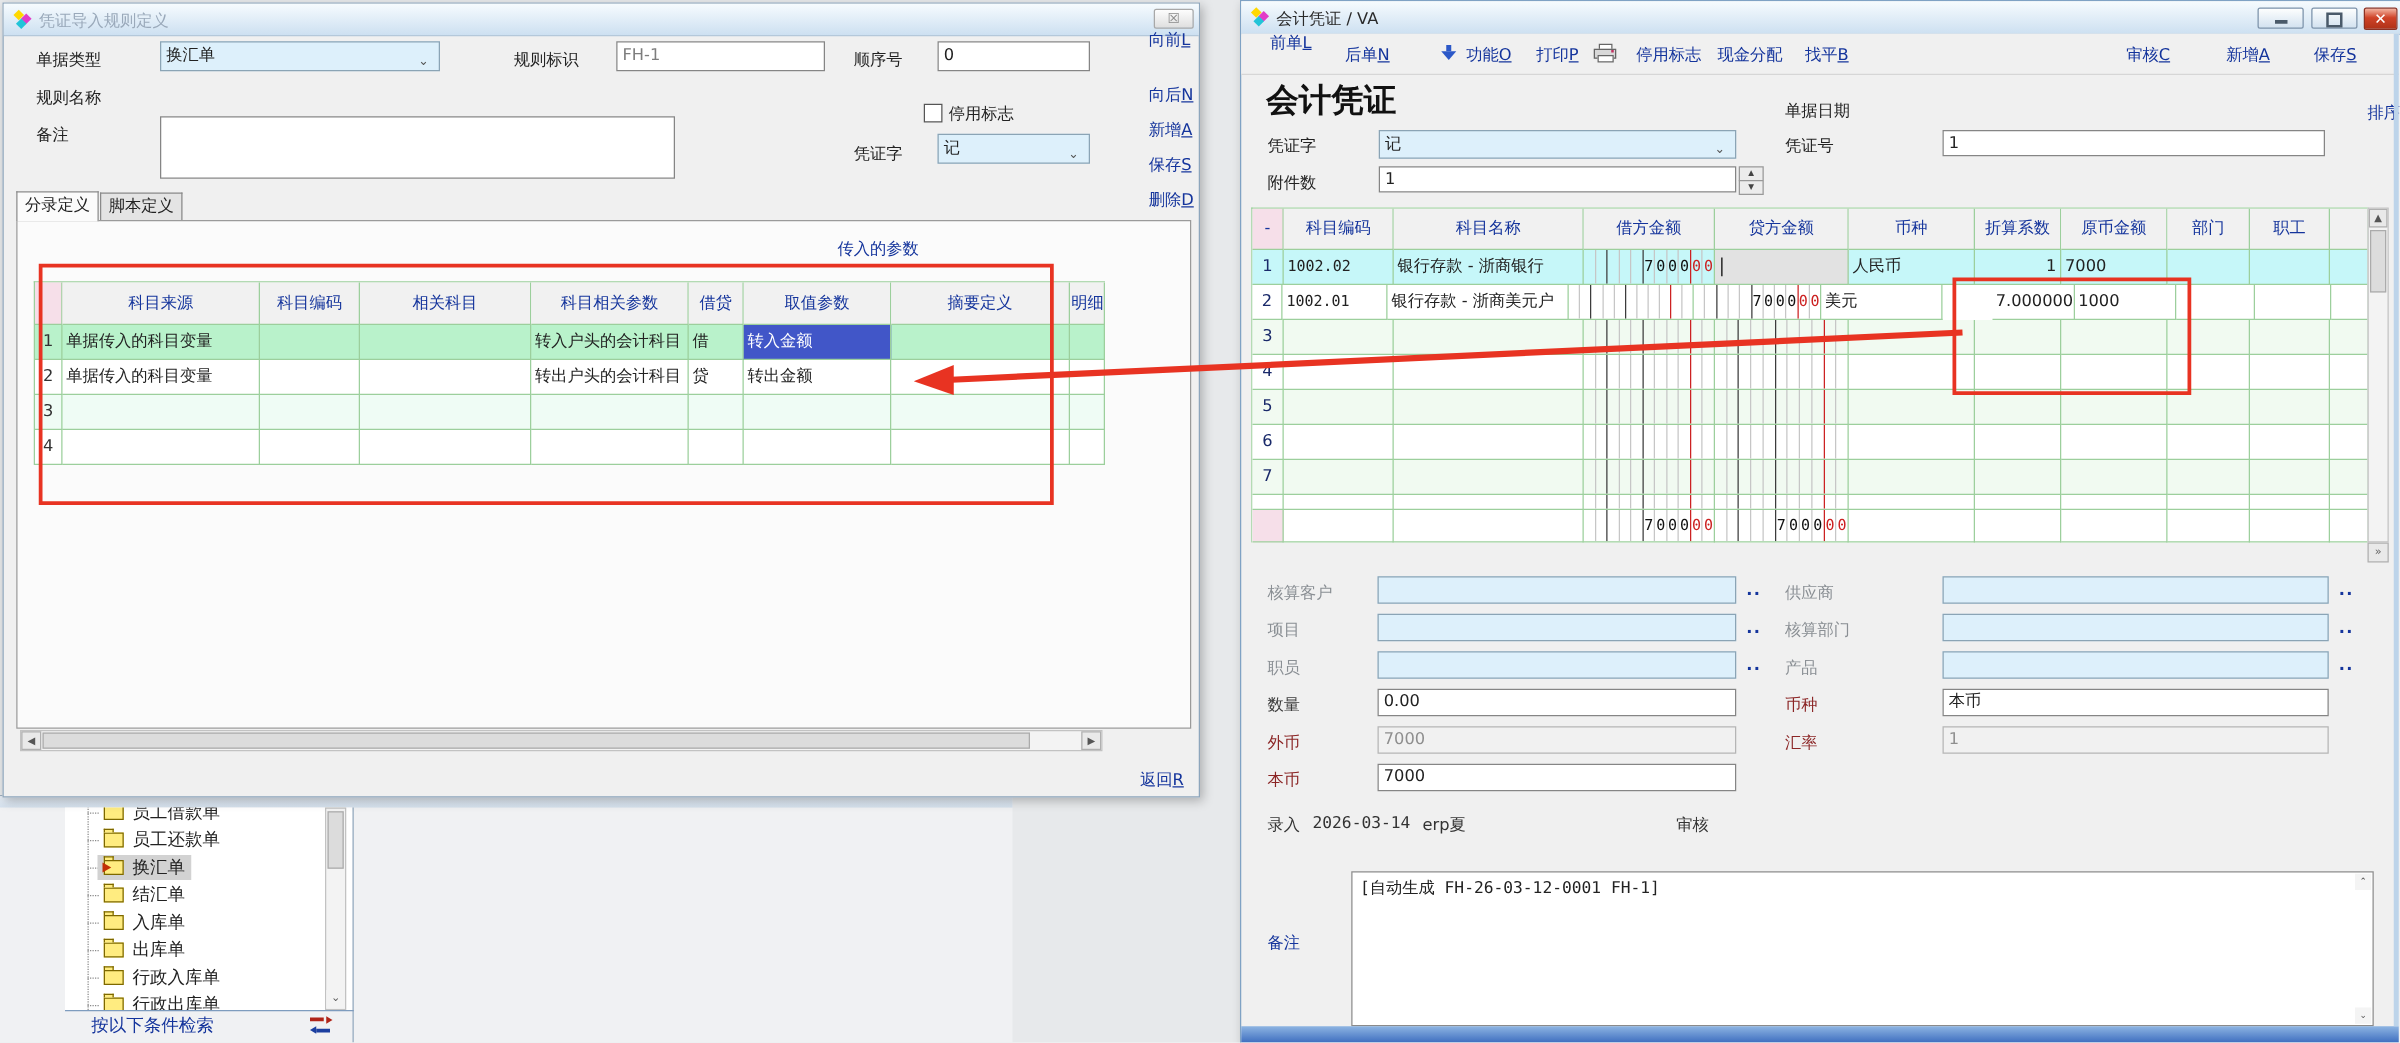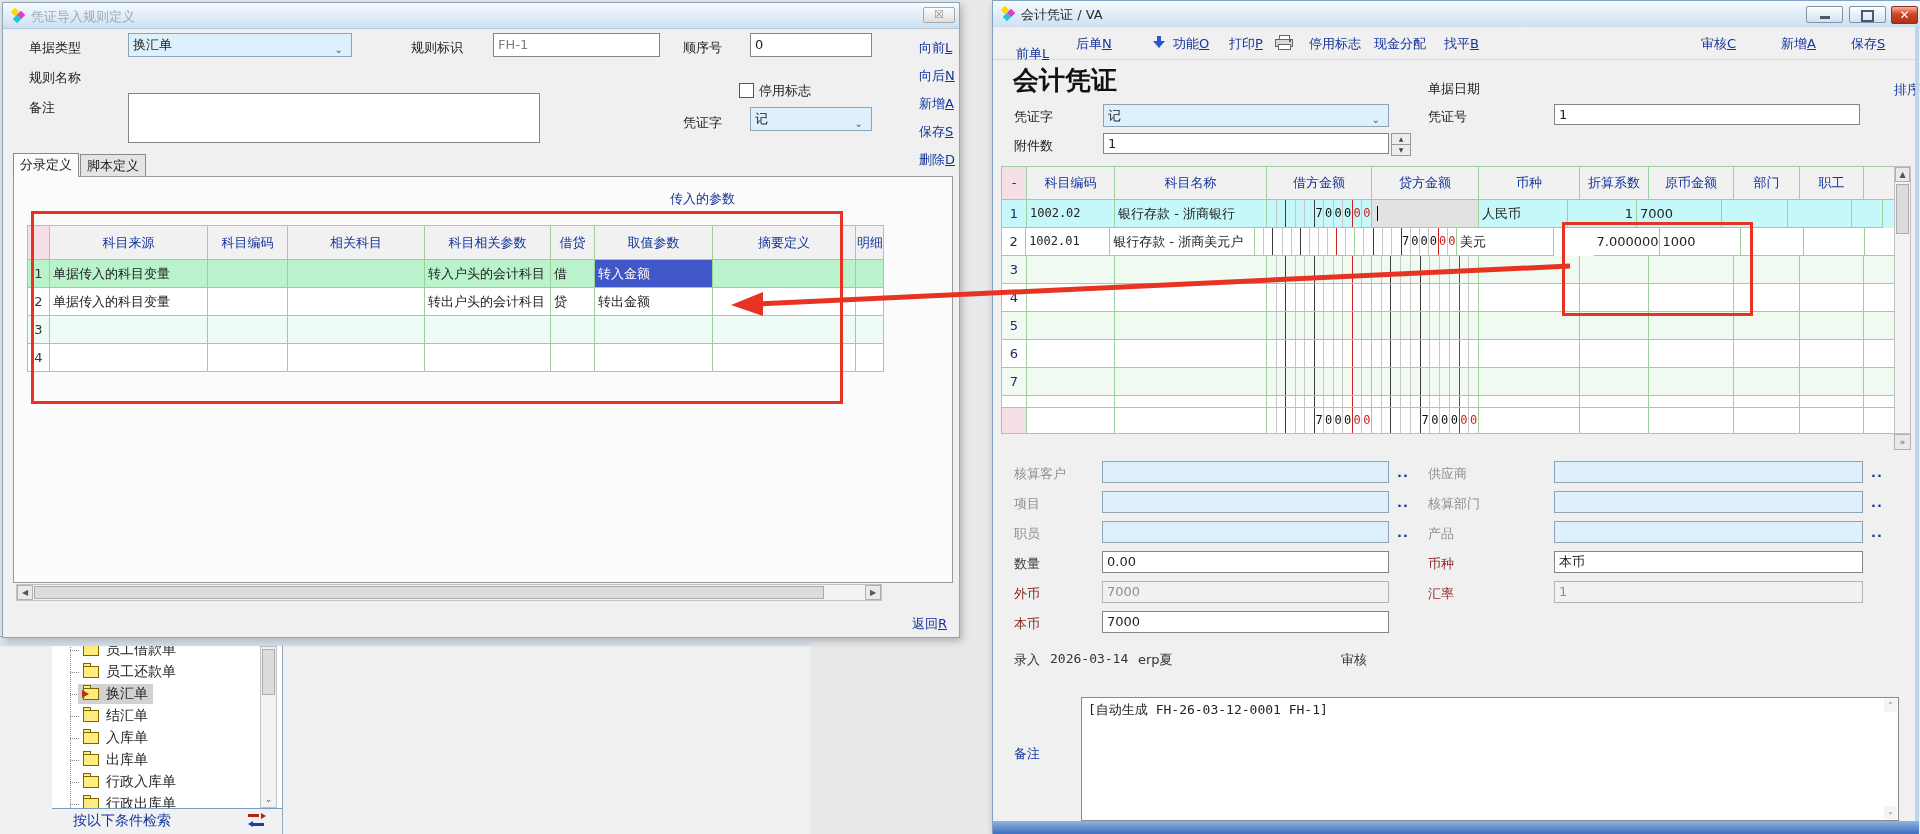--- a/index.html
+++ b/index.html
@@ -137,21 +137,21 @@
     <div class="lbl" style="left:756px;top:79px">停用标志</div>
 
     <div class="lbl" style="left:26px;top:96px">备注</div>
     <div class="inp" style="left:125px;top:90px;width:412px;height:50px"></div>
     <div class="lbl" style="left:680px;top:111px">凭证字</div>
     <div class="inp inp-b" style="left:747px;top:104px;width:122px;height:24px;line-height:22px">
       <span>记</span>
       <span class="chev" style="top:5px">⌄</span>
     </div>
 
-    <div class="link" style="left:916px;top:36px"><span>向前</span><u>L</u></div>
+    <div class="link" style="left:916px;top:20px"><span>向前</span><u>L</u></div>
     <div class="link" style="left:916px;top:64px"><span>向后</span><u>N</u></div>
     <div class="link" style="left:916px;top:92px"><span>新增</span><u>A</u></div>
     <div class="link" style="left:916px;top:120px"><span>保存</span><u>S</u></div>
     <div class="link" style="left:916px;top:148px"><span>删除</span><u>D</u></div>
     <div class="link" style="left:916px;top:230px"><span>复制</span><u>I</u></div>
     <div class="link" style="left:909px;top:612px"><span>返回</span><u>R</u></div>
 
     <div class="tab active" style="left:10px;top:150px;width:66px">分录定义</div>
     <div class="tab" style="left:77px;top:151px;width:66px">脚本定义</div>
 
@@ -234,21 +234,21 @@
       <div style="position:absolute;left:813px;top:5px;width:37px;height:17px;border:1px solid #7d93aa;border-radius:2px;background:linear-gradient(#fdfefe,#d3e2f0);text-align:center;box-sizing:border-box">
         <div style="margin:9px auto 0;width:10px;height:3px;background:#4a5a6a"></div>
       </div>
       <div style="position:absolute;left:856px;top:5px;width:37px;height:17px;border:1px solid #7d93aa;border-radius:2px;background:linear-gradient(#fdfefe,#d3e2f0);box-sizing:border-box">
         <div style="margin:3px auto 0;width:9px;height:8px;border:2px solid #4a5a6a"></div>
       </div>
       <div style="position:absolute;left:898px;top:5px;width:27px;height:18px;border:1px solid #8c3022;border-radius:2px;background:linear-gradient(#f3b3a0,#cf4328 45%,#b03218);color:#fff;font-weight:bold;text-align:center;line-height:16px;font-size:12px;box-sizing:border-box">✕</div>
     </div>
 
     <div class="abs" style="left:0;top:26px;width:926px;height:32px;background:#f0f0f0;border-bottom:1px solid #d6d6d6"></div>
-    <div class="link" style="left:23px;top:44px"><span>前单</span><u>L</u></div>
+    <div class="link" style="left:23px;top:24px"><span>前单</span><u>L</u></div>
     <div class="link" style="left:83px;top:34px"><span>后单</span><u>N</u></div>
     <div class="abs" style="left:160px;top:34px;width:12px;height:14px">
       <div style="position:absolute;left:4px;top:1px;width:4px;height:5px;background:#2b58c8"></div>
       <div style="position:absolute;left:0;top:6px;border-top:7px solid #2b58c8;border-left:6px solid transparent;border-right:6px solid transparent"></div>
     </div>
     <div class="link" style="left:180px;top:34px"><span>功能</span><u>O</u></div>
     <div class="link" style="left:236px;top:34px"><span>打印</span><u>P</u></div>
     <div class="abs" style="left:282px;top:34px;width:18px;height:14px">
       <div style="position:absolute;left:4px;top:0;width:9px;height:4px;background:#fff;border:1px solid #666"></div>
       <div style="position:absolute;left:0;top:4px;width:16px;height:6px;background:#d9d9d9;border:1px solid #666"></div>
@@ -306,21 +306,21 @@
             <i style="line-height: 27px;">7</i>
             <i style="line-height: 27px;">0</i>
             <i style="line-height: 27px;">0</i>
             <i class="rd" style="line-height: 27px;">0</i>
             <i class="dec" style="line-height: 27px;">0</i>
             <i class="last dec" style="line-height: 27px;">0</i>
           </div>
           <div class="tc" style="width: 107px; background: rgb(226, 226, 226); position: relative;">
             <div class="caret"></div>
           </div>
-          <div class="tc" style="width: 89px; line-height: 27px;">人民币</div>
+          <div class="tc" style="width: 101px; line-height: 27px;">人民币</div>
           <div class="tc" style="width: 69px; line-height: 27px; text-align: right;">1</div>
           <div class="tc" style="width: 85px; line-height: 27px;">7000</div>
           <div class="tc" style="width: 66px; line-height: 27px;"></div>
           <div class="tc" style="width: 64px; line-height: 27px;"></div>
           <div class="tc" style="width: 31px;"></div>
         </div>
         <div class="trow" style="height: 28px; background: rgb(255, 255, 255);">
           <div class="tc" style="width: 25px; line-height: 27px; text-align: center; color: rgb(26, 42, 106);">2</div>
           <div class="tc" style="width: 88px; line-height: 27px; font-family: &quot;DejaVu Sans Mono&quot;, monospace; font-size: 12px;">1002.01</div>
           <div class="tc" style="width: 152px; line-height: 27px;">银行存款 - 浙商美元户</div>

